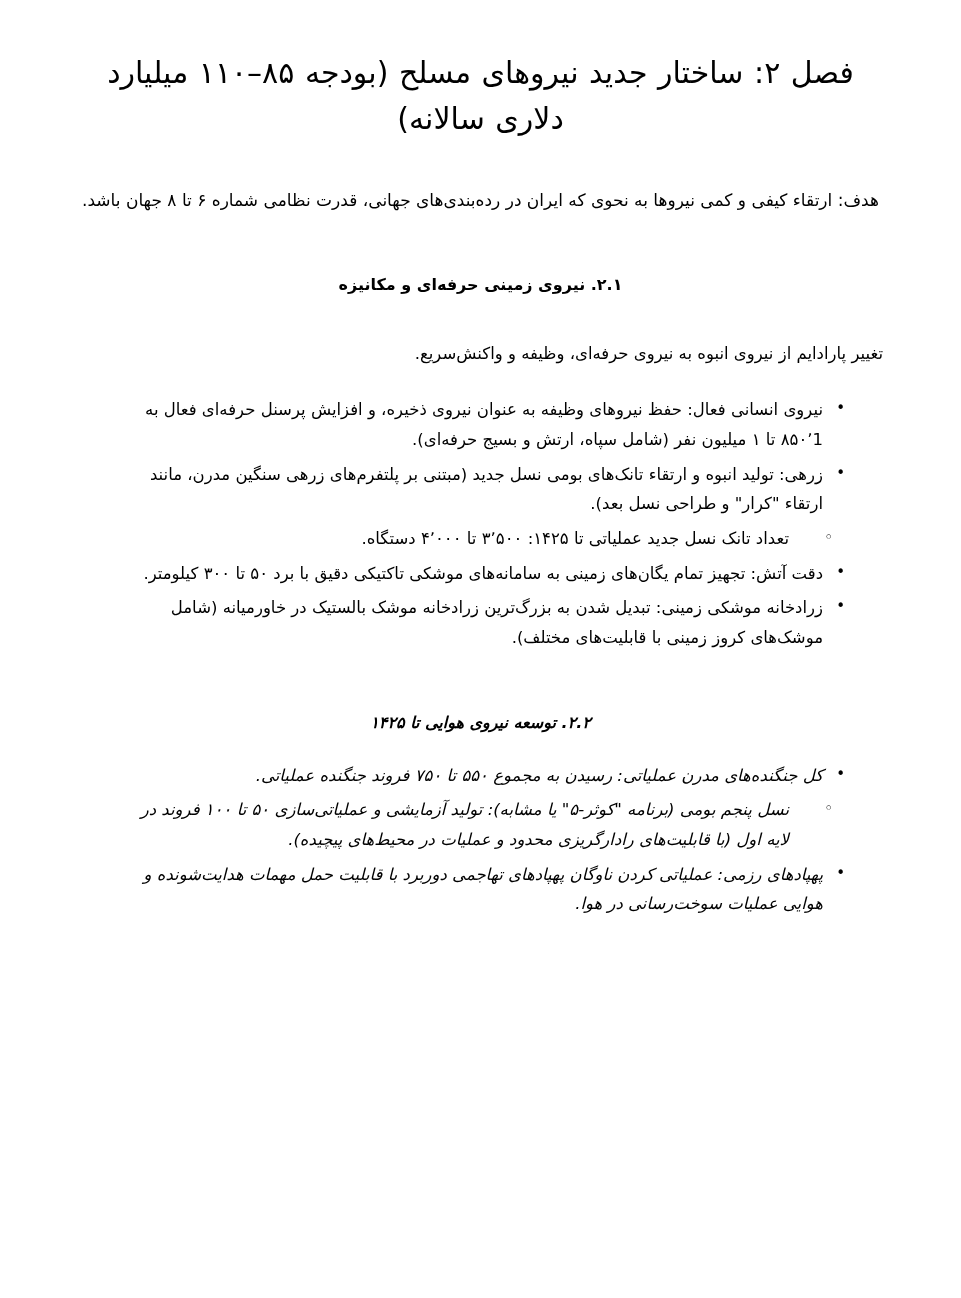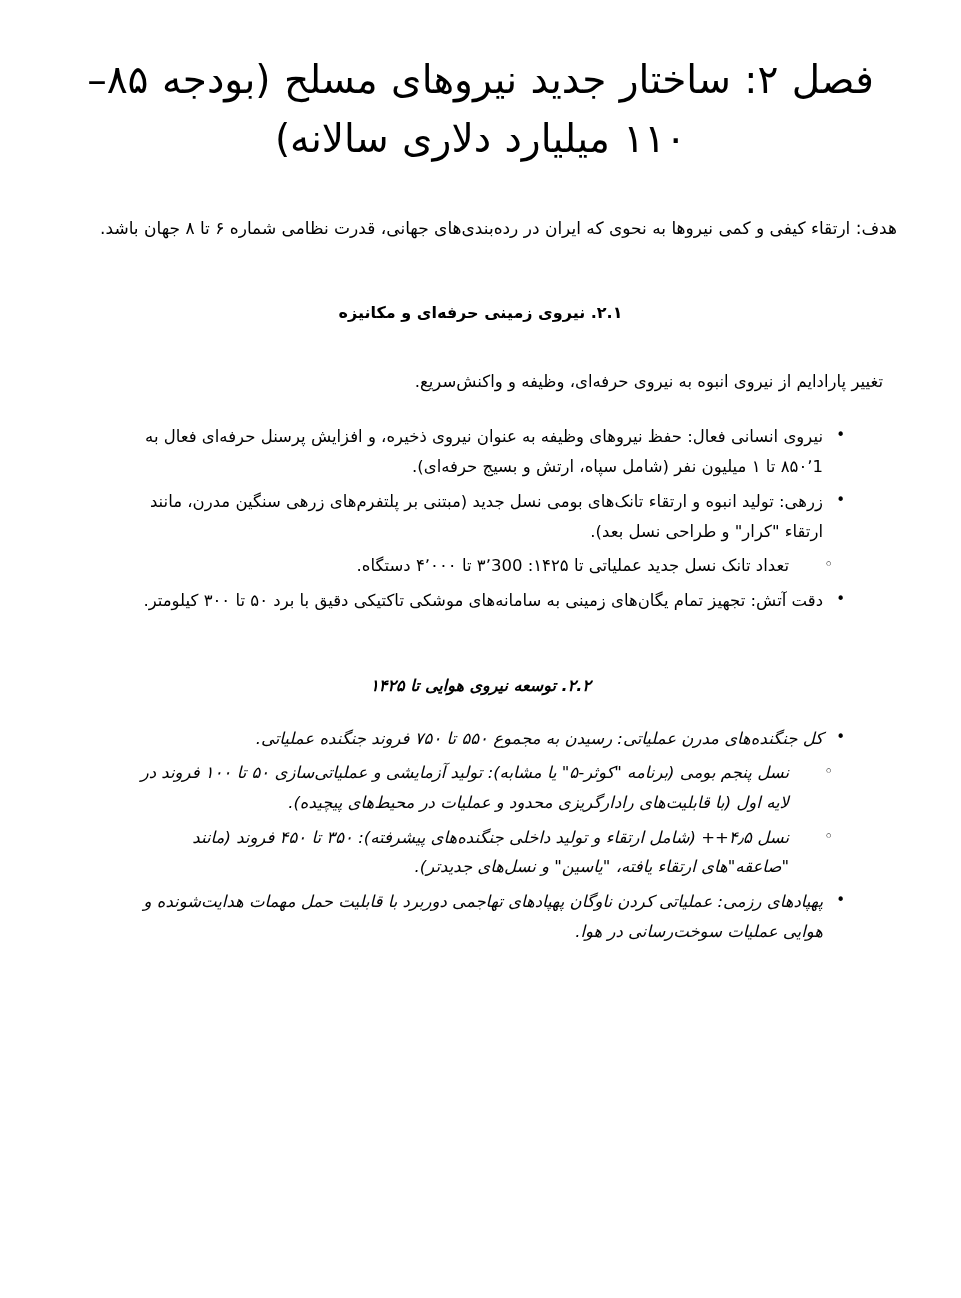--- a/index.html
+++ b/index.html
@@ -21,34 +21,34 @@
   .page {
     box-sizing: border-box;
     width: 961px;
     min-height: 1298px;
     padding: 34px 62px 24px 62px;
     background: #ffffff;
   }
 
   
   .doc-title {
-    font-size: 39px;
+    font-size: 30px;
     line-height: 1.52;
     font-weight: 400;
     text-align: center;
     margin: 16px 18px 0 18px;
     letter-spacing: 0;
     word-spacing: 1px;
   }
 
   
   .doc-lead {
     font-size: 17px;
     line-height: 1.78;
-    text-align: right;
+    text-align: center;
     margin: 44px 2px 0 2px;
   }
 
   
   .section-heading {
     font-size: 16px;
     font-weight: 700;
     line-height: 1.5;
     text-align: center;
     margin: 58px 0 0 0;
@@ -122,41 +122,41 @@
     <p class="section-lead">تغییر پارادایم از نیروی انبوه به نیروی حرفه‌ای، وظیفه و واکنش‌سریع.</p>
 
     <ul class="bullets">
       <li class="lvl1">
         <span>نیروی انسانی فعال: حفظ نیروهای وظیفه به عنوان نیروی ذخیره، و افزایش پرسنل حرفه‌ای فعال به ۸۵۰٬1 تا ۱ میلیون نفر (شامل سپاه، ارتش و بسیج حرفه‌ای).</span>
       </li>
       <li class="lvl1">
         <span>زرهی: تولید انبوه و ارتقاء تانک‌های بومی نسل جدید (مبتنی بر پلتفرم‌های زرهی سنگین مدرن، مانند ارتقاء "کرار" و طراحی نسل بعد).</span>
       </li>
       <li class="lvl2">
-        <span>تعداد تانک نسل جدید عملیاتی تا ۱۴۲۵: ۳٬300 تا ۴٬۰۰۰ دستگاه.</span>
+        <span>تعداد تانک نسل جدید عملیاتی تا ۱۴۲۵: ۳٬۵۰۰ تا ۴٬۰۰۰ دستگاه.</span>
       </li>
       <li class="lvl1">
         <span>دقت آتش: تجهیز تمام یگان‌های زمینی به سامانه‌های موشکی تاکتیکی دقیق با برد ۵۰ تا ۳۰۰ کیلومتر.</span>
+      </li>
+      <li class="lvl1">
+        <span>زرادخانه موشکی زمینی: تبدیل شدن به بزرگ‌ترین زرادخانه موشک بالستیک در خاورمیانه (شامل موشک‌های کروز زمینی با قابلیت‌های مختلف).</span>
       </li>
     </ul>
   </section>
 
   <section class="section-block">
     <h2 class="section-heading">۲.۲. توسعه نیروی هوایی تا ۱۴۲۵</h2>
 
 
     <ul class="bullets">
       <li class="lvl1">
         <span>کل جنگنده‌های مدرن عملیاتی: رسیدن به مجموع ۵۵۰ تا ۷۵۰ فروند جنگنده عملیاتی.</span>
       </li>
       <li class="lvl2">
         <span>نسل پنجم بومی (برنامه "کوثر-۵" یا مشابه): تولید آزمایشی و عملیاتی‌سازی ۵۰ تا ۱۰۰ فروند در لایه اول (با قابلیت‌های رادارگریزی محدود و عملیات در محیط‌های پیچیده).</span>
       </li>
-      <li class="lvl2">
-        <span>نسل ۴٫۵++ (شامل ارتقاء و تولید داخلی جنگنده‌های پیشرفته): ۳۵۰ تا ۴۵۰ فروند (مانند "صاعقه"های ارتقاء یافته، "یاسین" و نسل‌های جدیدتر).</span>
-      </li>
       <li class="lvl1">
         <span>پهپادهای رزمی: عملیاتی کردن ناوگان پهپادهای تهاجمی دوربرد با قابلیت حمل مهمات هدایت‌شونده و هوایی عملیات سوخت‌رسانی در هوا.</span>
       </li>
     </ul>
   </section>
 
 </div>
 
 </body></html>

